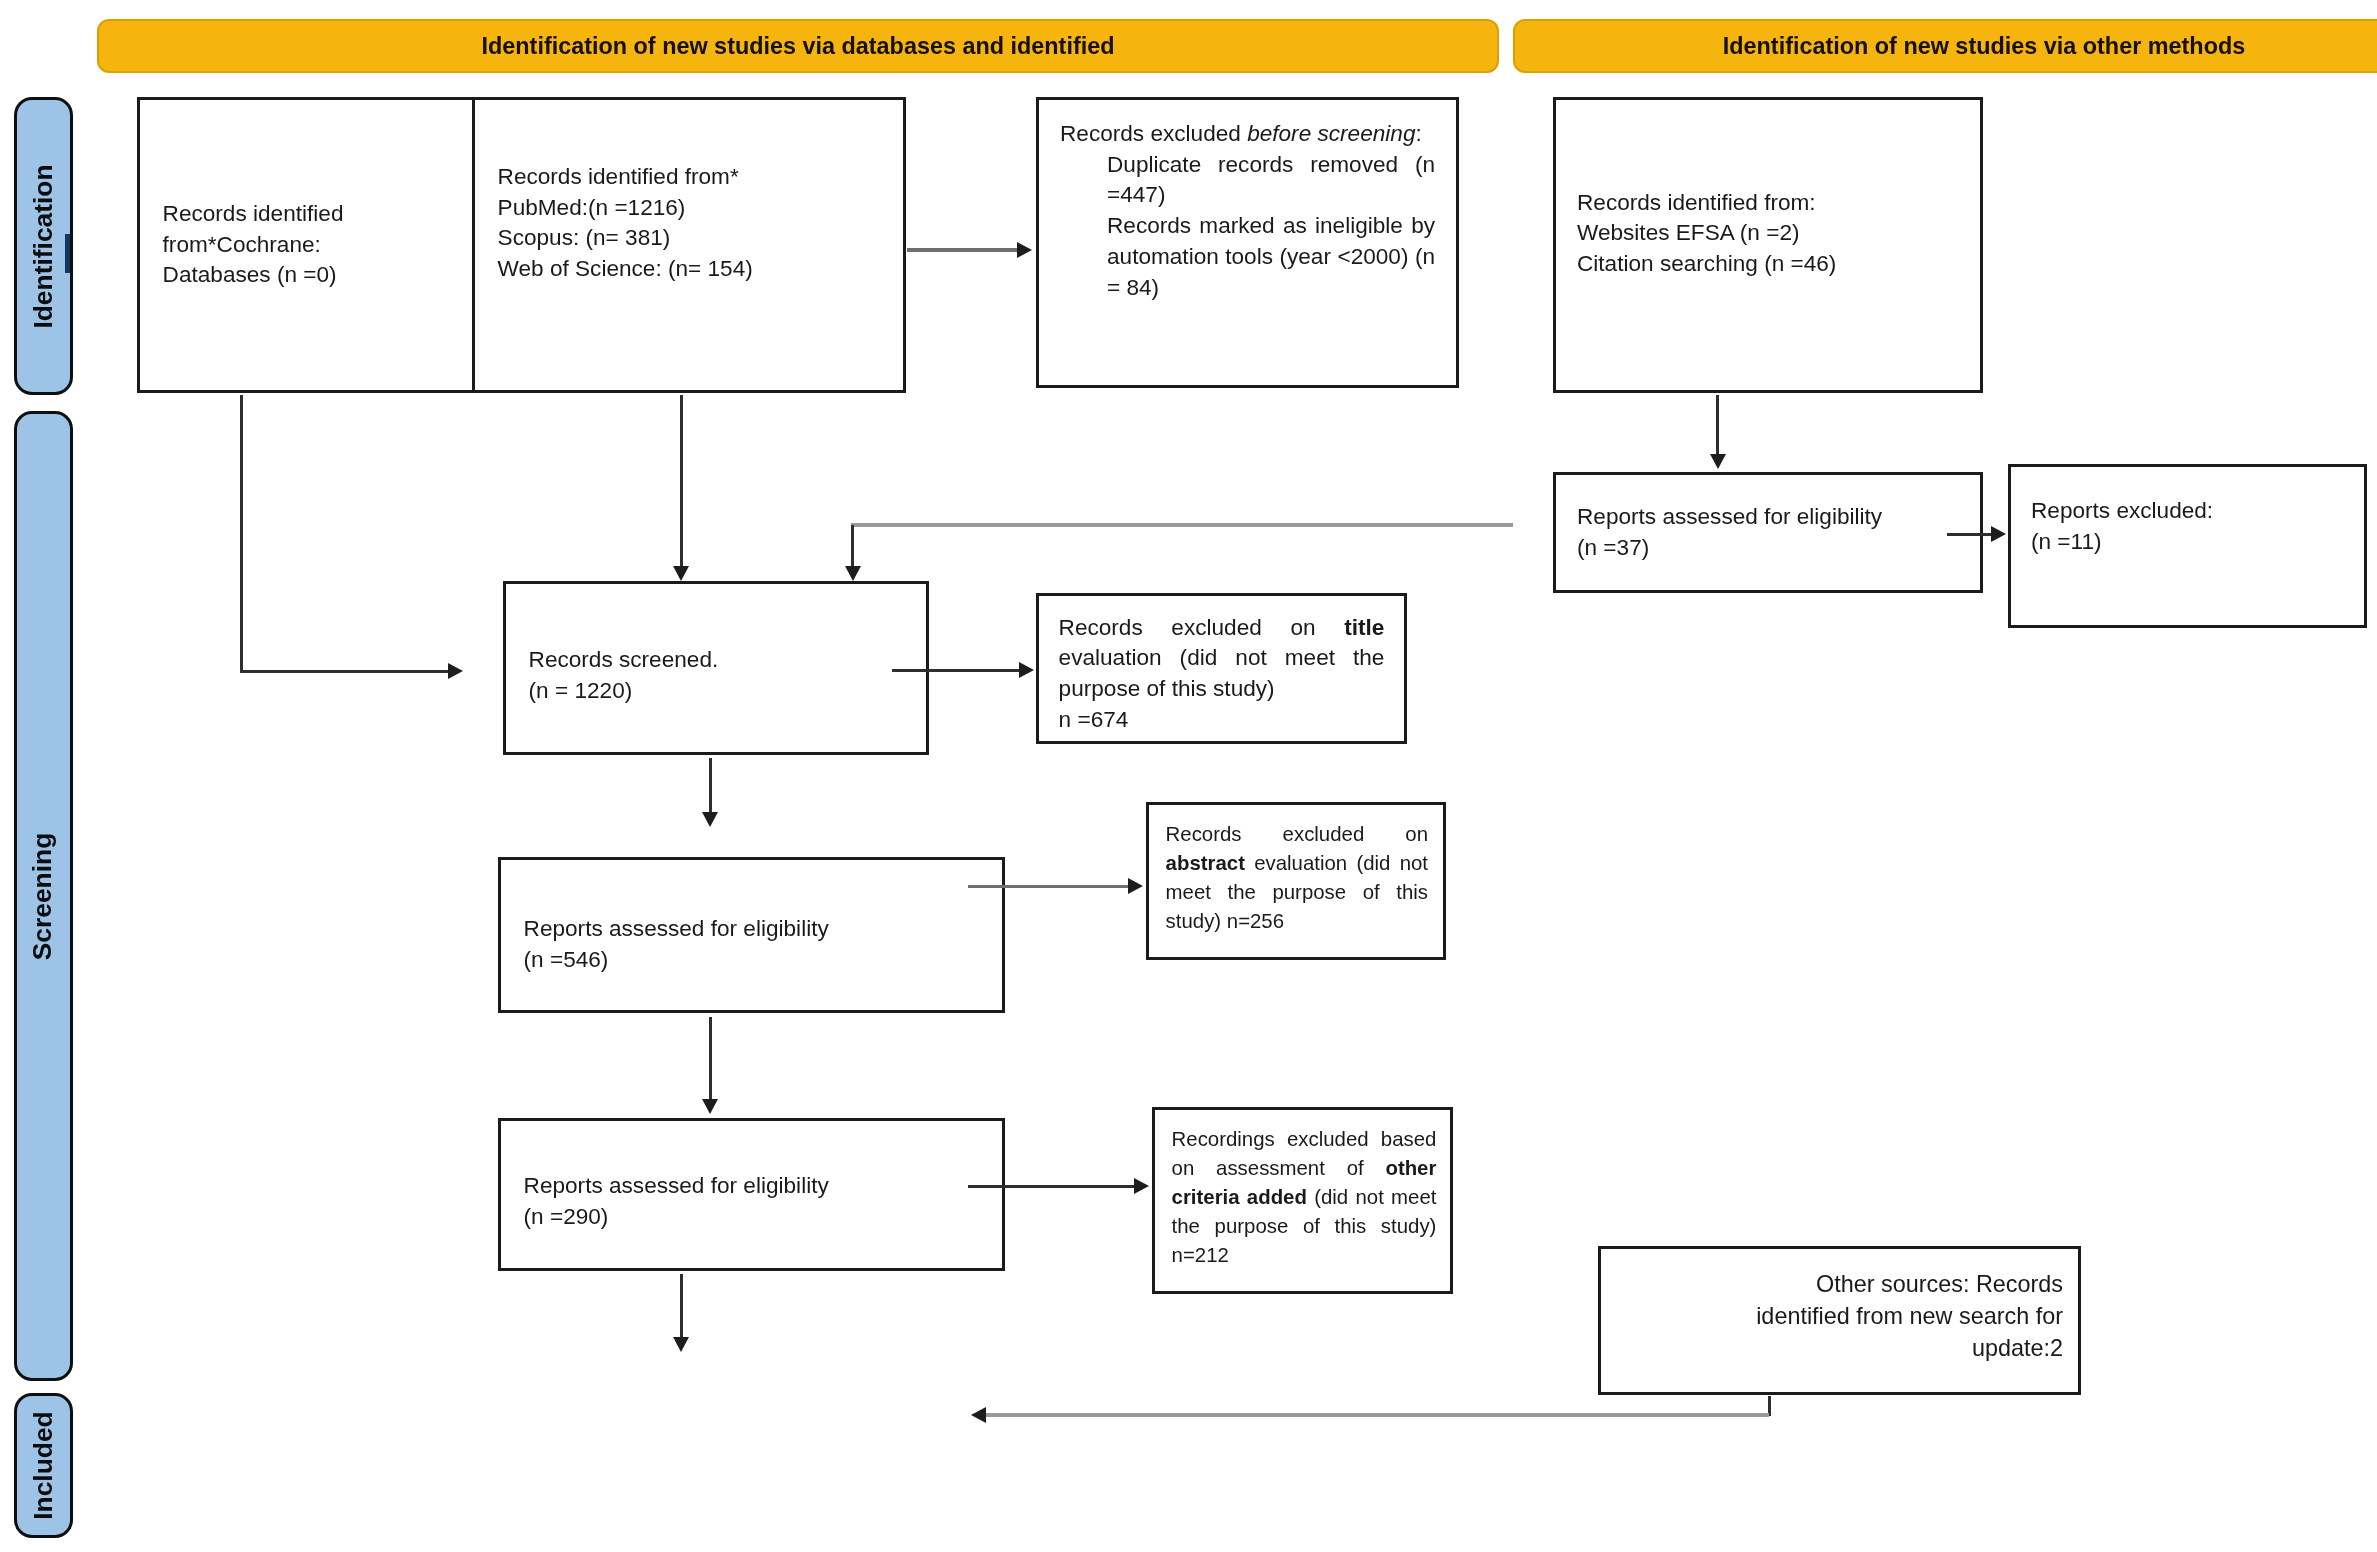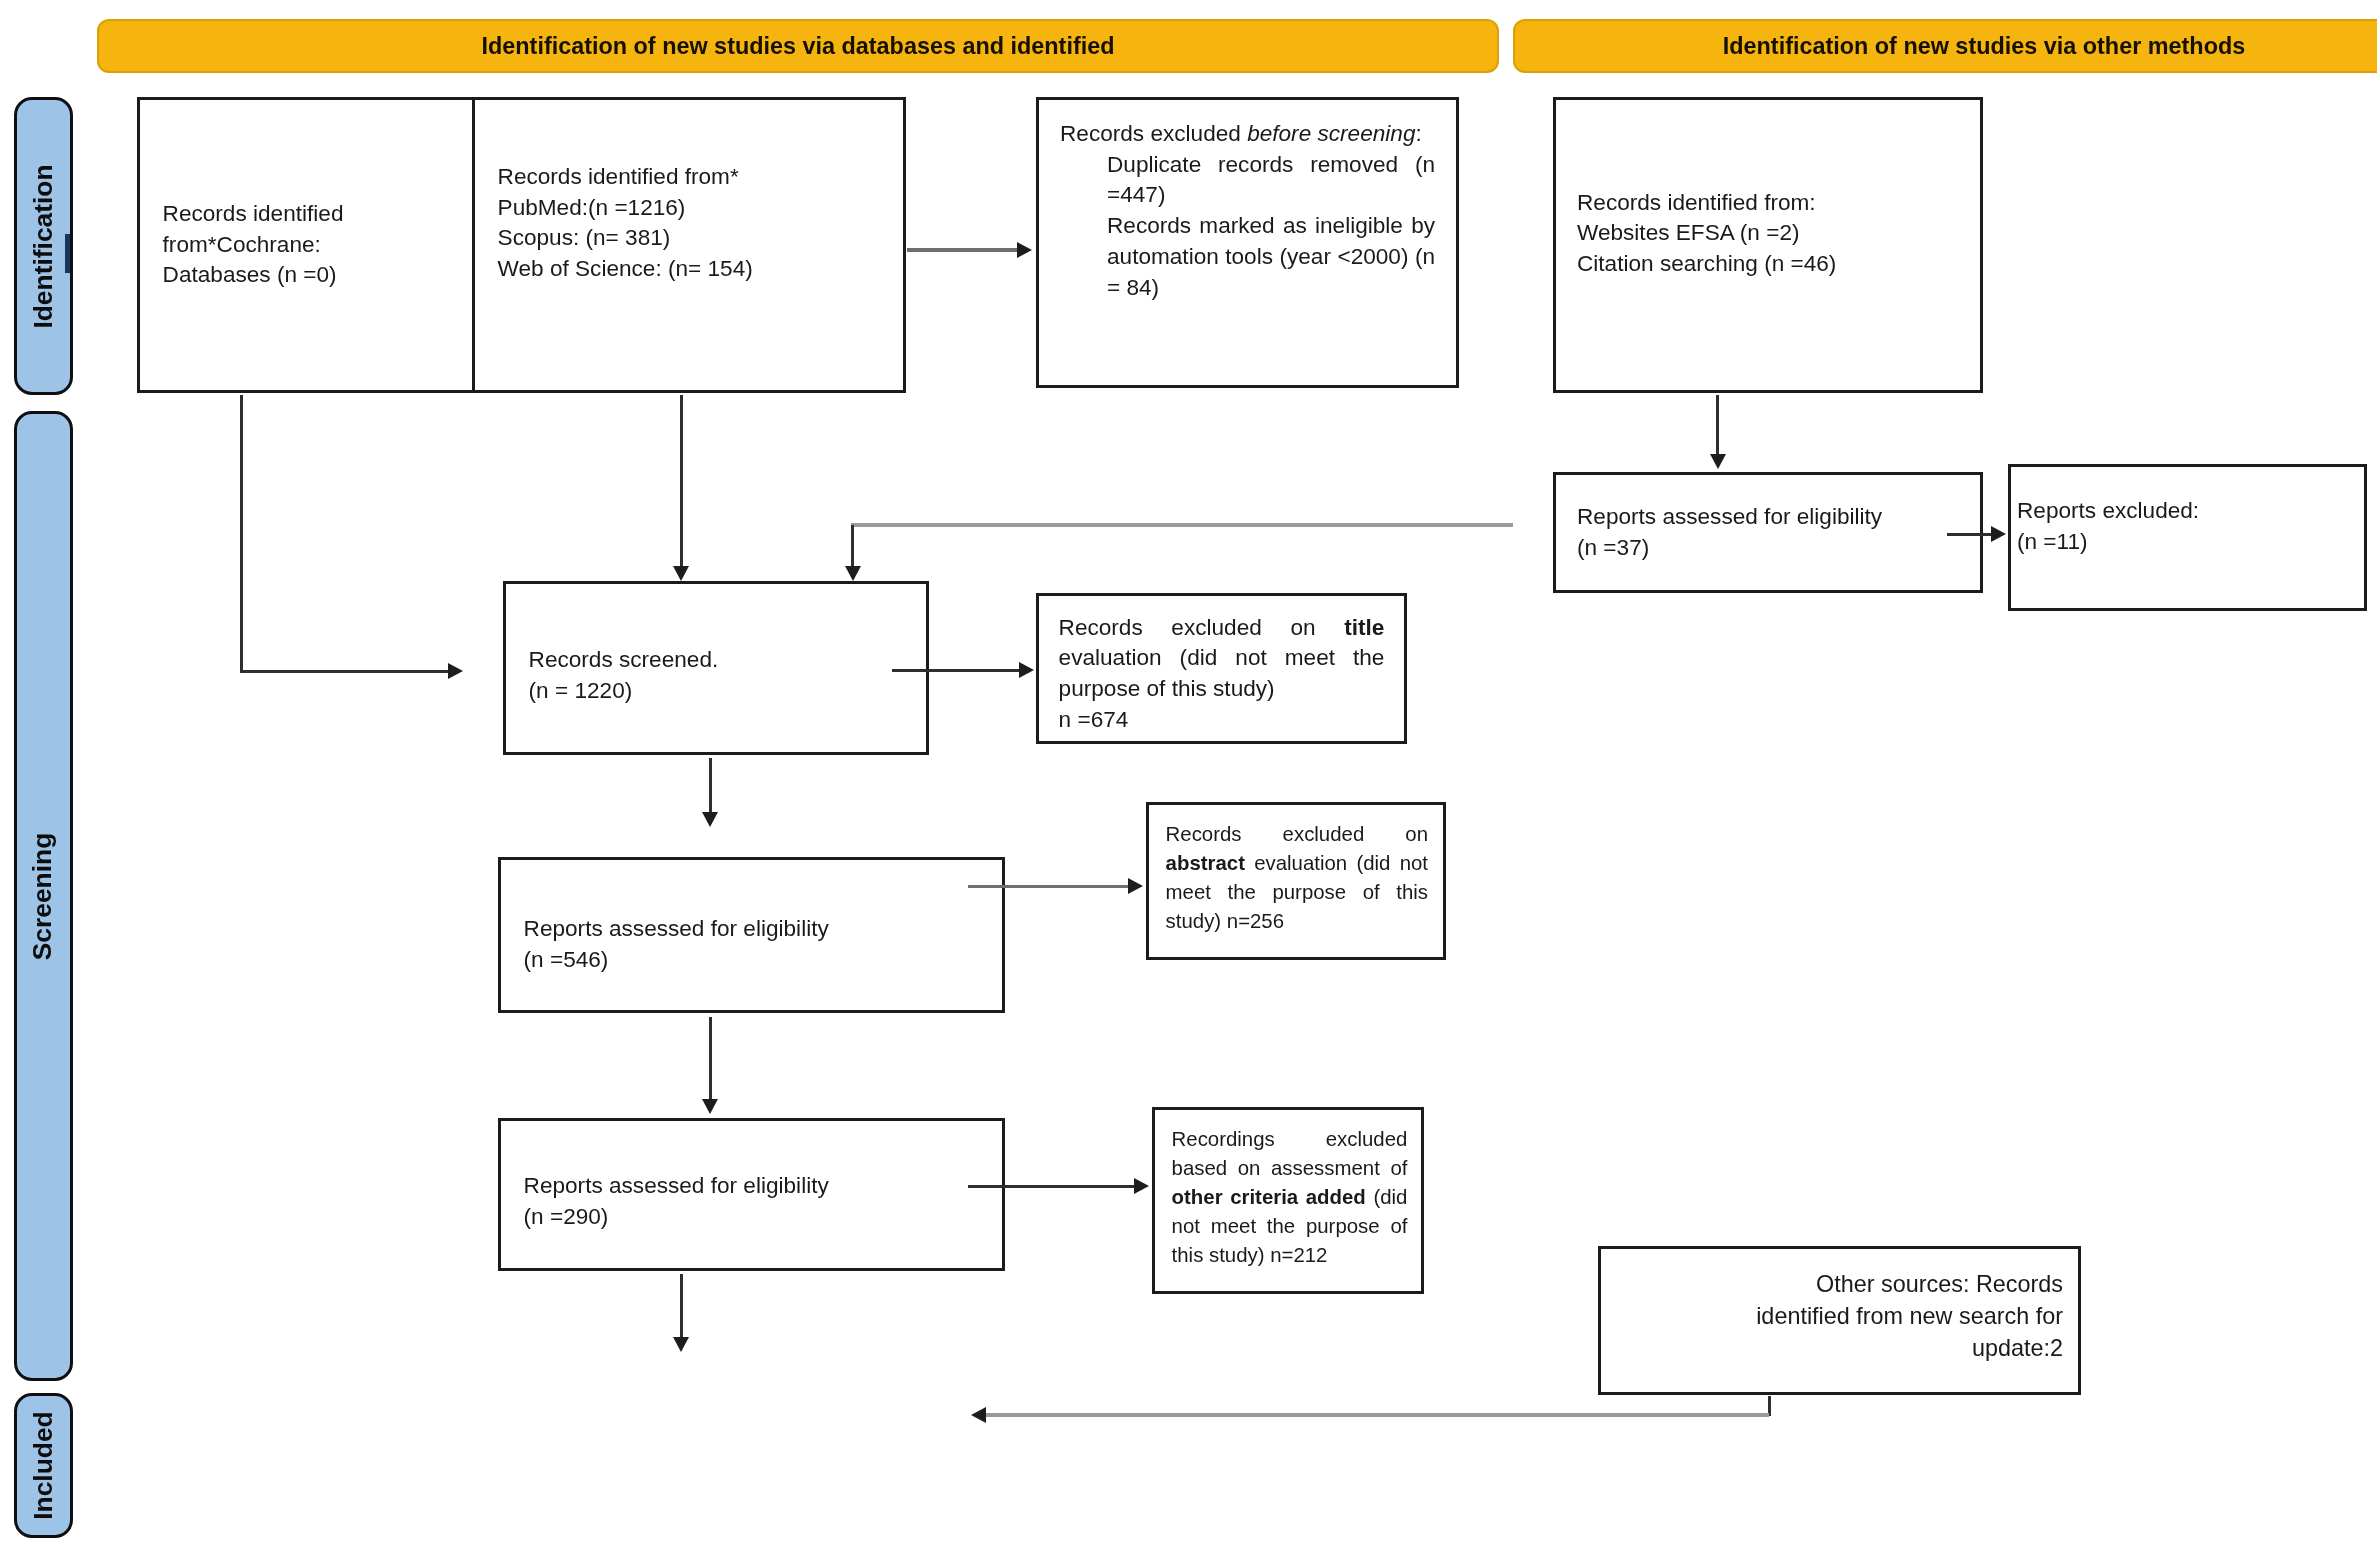--- a/index.html
+++ b/index.html
@@ -75,21 +75,21 @@
     <div>Records identified from:</div>
     <div>Websites EFSA (n =2)</div>
     <div>Citation searching (n =46)</div>
   </div>
 
   <div class="box vcenter" style="left:1513px;top:472px;width:430px;height:121px;padding:0 15px 0 21px;">
     <div>Reports assessed for eligibility</div>
     <div>(n =37)</div>
   </div>
 
-  <div class="box" style="left:2008px;top:464px;width:359px;height:147px;padding:29px 15px 0 6px;">
+  <div class="box" style="left:2008px;top:464px;width:359px;height:164px;padding:29px 15px 0 20px;">
     <div>Reports excluded:</div>
     <div>(n =11)</div>
   </div>
 
   <div class="box vcenter" style="left:463px;top:581px;width:426px;height:174px;padding:15px 15px 0 22.6px;">
     <div>Records screened.</div>
     <div>(n = 1220)</div>
   </div>
 
   <div class="box" style="left:1036px;top:593px;width:371px;height:151px;padding:16.6px 19.6px 0 19.6px;">
@@ -104,21 +104,21 @@
 
   <div class="box jus small" style="left:1146px;top:802px;width:300px;height:158px;padding:15px 15px 0 16.6px;">
     <span>Records excluded on </span><b>abstract</b><span> evaluation (did not meet the purpose of this study) n=256</span>
   </div>
 
   <div class="box vcenter" style="left:458px;top:1118px;width:507px;height:153px;padding:15px 15px 0 22.6px;">
     <div>Reports assessed for eligibility</div>
     <div>(n =290)</div>
   </div>
 
-  <div class="box jus small" style="left:1152px;top:1107px;width:272px;height:187px;padding:15px 13.6px 0 16.6px;">
+  <div class="box jus small" style="left:1152px;top:1107px;width:301px;height:187px;padding:15px 13.6px 0 16.6px;">
     <span>Recordings excluded based on assessment of </span><b>other criteria added</b><span> (did not meet the purpose of this study) n=212</span>
   </div>
 
 
   <div class="box vcenter" style="left:1558px;top:1246px;width:483px;height:149px;padding:0 15px 7.5px 27px;font-size:23.4px;align-items:flex-end;">
     <div>Other sources: Records</div>
     <div>identified from new search for</div>
     <div>update:2</div>
   </div>
 

